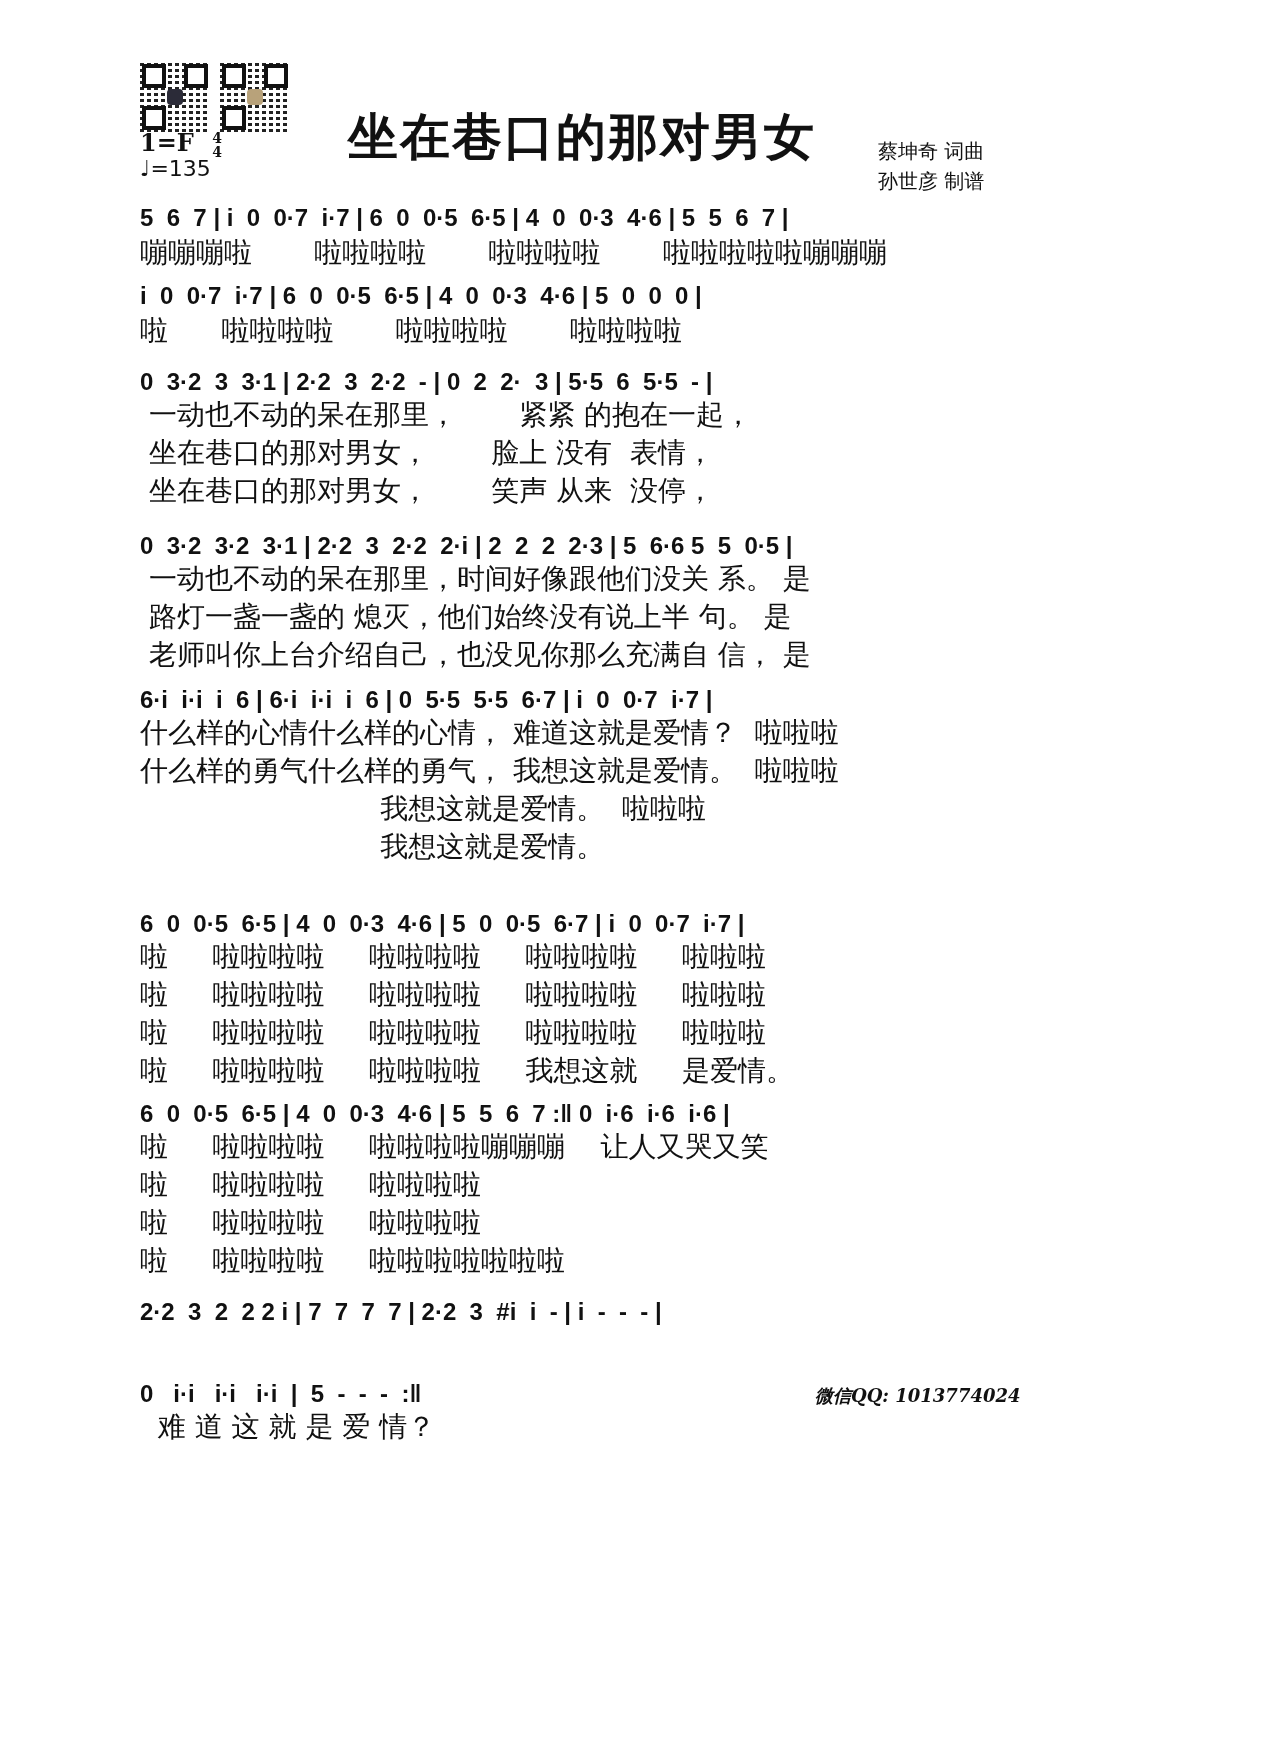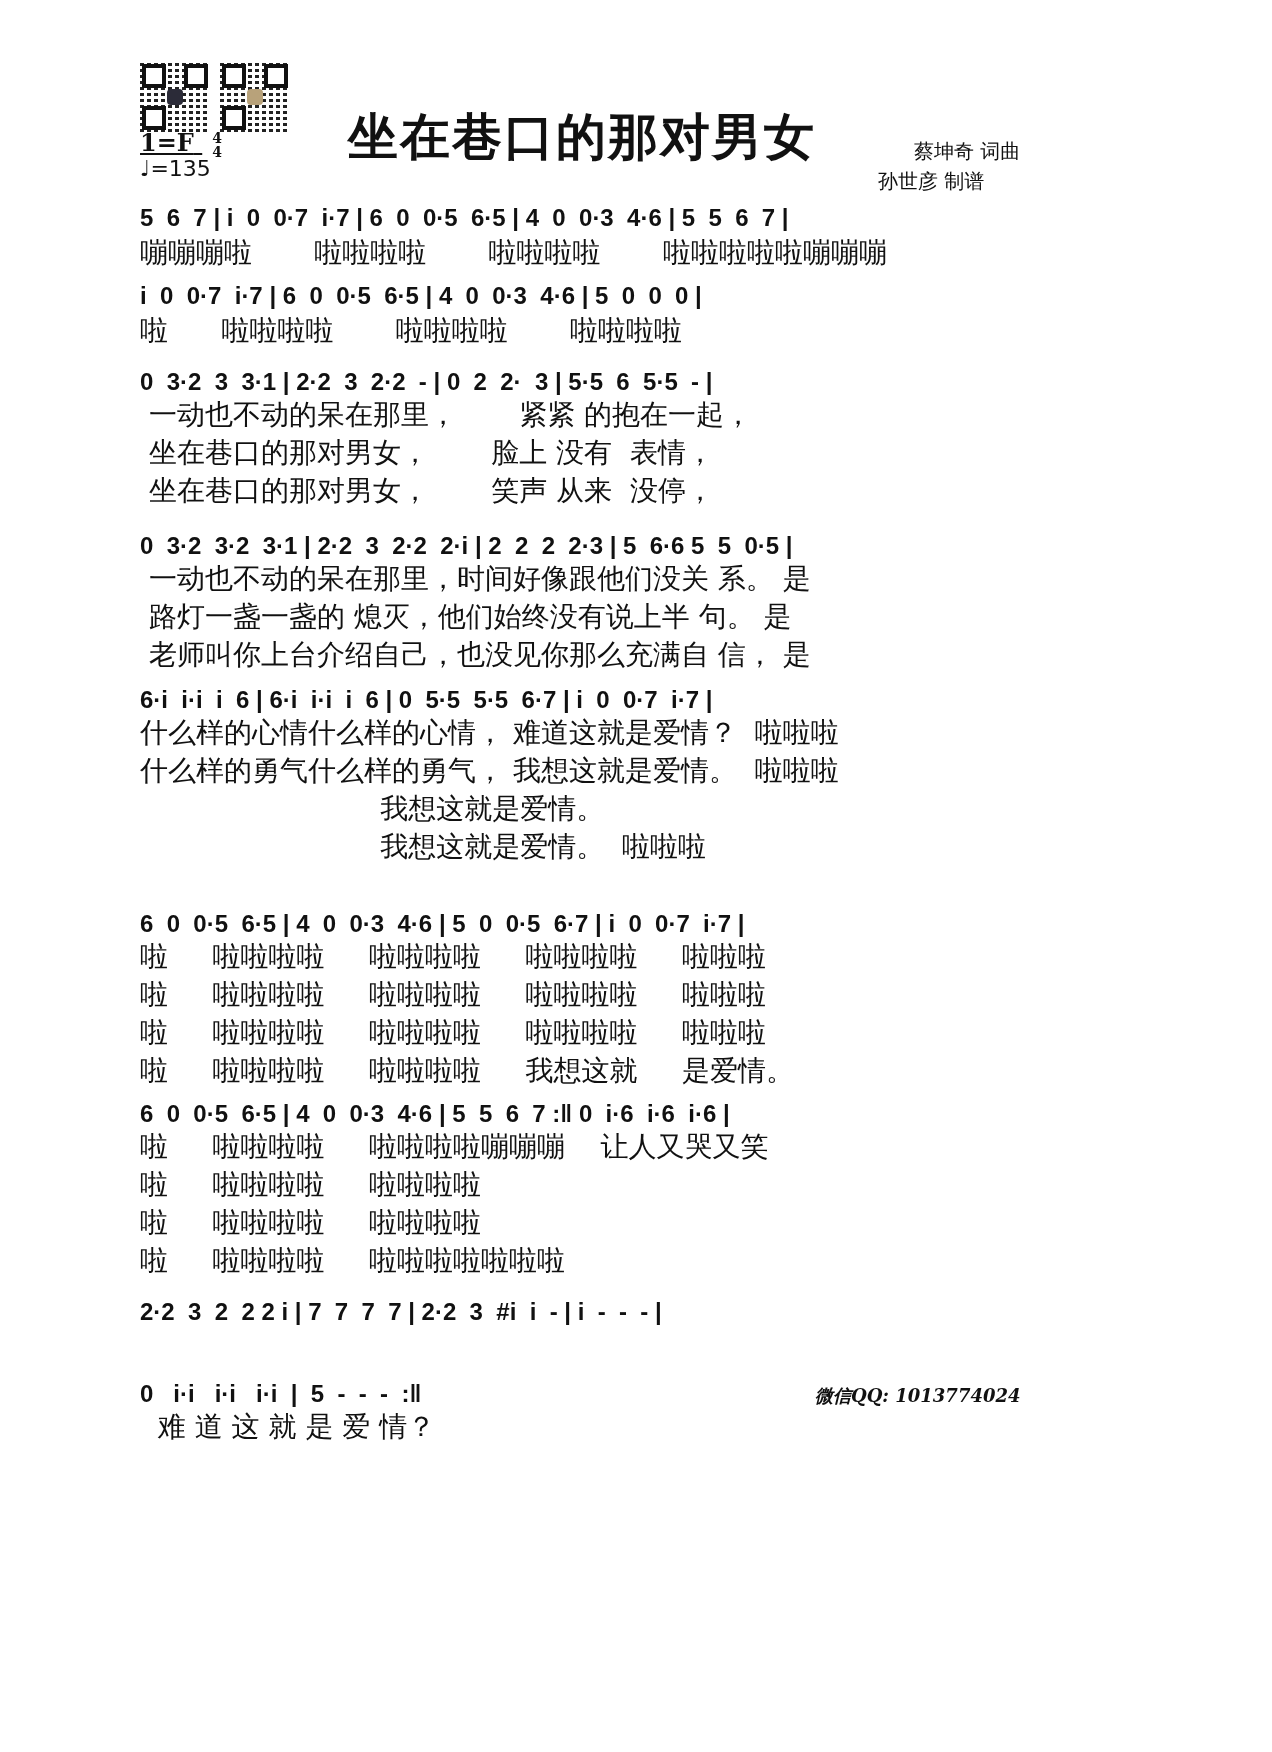--- a/index.html
+++ b/index.html
@@ -30,34 +30,34 @@
 
 <div class="qr" style="left:138px; top:60px;">
   <div class="corner"></div>
   <div class="logo" style="background:#2b2b38;"></div>
 </div>
 <div class="qr" style="left:218px; top:60px;">
   <div class="corner"></div>
   <div class="logo" style="background:#b8a27a;"></div>
 </div>
 
-<div class="abs key" style="left:140px; top:128px;text-decoration:underline;">
+<div class="abs key" style="left:140px; top:128px;">
   <span>1=F</span>
   <span class="timesig">
     <span>4</span><br>
     <span>4</span>
   </span>
 </div>
 <div class="abs tempo" style="left:140px; top:156px;">
   <span>♩</span><span>=135</span>
 </div>
 
 <div class="abs title" style="left:348px; top:104px;">坐在巷口的那对男女</div>
 
-<div class="abs meta" style="left:878px; top:138px;margin-left:36px;">蔡坤奇 词曲</div>
+<div class="abs meta" style="left:878px; top:138px;">蔡坤奇 词曲</div>
 <div class="abs meta" style="left:878px; top:168px;">孙世彦 制谱</div>
 
 <div class="row" style="top:204px;">
   <div class="notes">5  6  7 | i  0  0·7  i·7 | 6  0  0·5  6·5 | 4  0  0·3  4·6 | 5  5  6  7 |</div>
   <div class="lyric" style="margin-top:2px;">嘣嘣嘣啦       啦啦啦啦       啦啦啦啦       啦啦啦啦啦嘣嘣嘣</div>
 </div>
 
 <div class="row" style="top:282px;">
   <div class="notes">i  0  0·7  i·7 | 6  0  0·5  6·5 | 4  0  0·3  4·6 | 5  0  0  0 |</div>
   <div class="lyric" style="margin-top:2px;">啦      啦啦啦啦       啦啦啦啦       啦啦啦啦</div>
@@ -74,22 +74,22 @@
   <div class="notes">0  3·2  3·2  3·1 | 2·2  3  2·2  2·i | 2  2  2  2·3 | 5  6·6 5  5  0·5 |</div>
   <div class="lyric"> 一动也不动的呆在那里，时间好像跟他们没关 系。 是</div>
   <div class="lyric"> 路灯一盏一盏的 熄灭，他们始终没有说上半 句。 是</div>
   <div class="lyric"> 老师叫你上台介绍自己，也没见你那么充满自 信， 是</div>
 </div>
 
 <div class="row" style="top:686px;">
   <div class="notes">6·i  i·i  i  6 | 6·i  i·i  i  6 | 0  5·5  5·5  6·7 | i  0  0·7  i·7 |</div>
   <div class="lyric">什么样的心情什么样的心情， 难道这就是爱情？  啦啦啦</div>
   <div class="lyric">什么样的勇气什么样的勇气， 我想这就是爱情。  啦啦啦</div>
+  <div class="lyric">                           我想这就是爱情。  啦啦啦</div>
   <div class="lyric">                           我想这就是爱情。</div>
-  <div class="lyric">                           我想这就是爱情。  啦啦啦</div>
 </div>
 
 <div class="row" style="top:910px;">
   <div class="notes">6  0  0·5  6·5 | 4  0  0·3  4·6 | 5  0  0·5  6·7 | i  0  0·7  i·7 |</div>
   <div class="lyric">啦     啦啦啦啦     啦啦啦啦     啦啦啦啦     啦啦啦</div>
   <div class="lyric">啦     啦啦啦啦     啦啦啦啦     啦啦啦啦     啦啦啦</div>
   <div class="lyric">啦     啦啦啦啦     啦啦啦啦     啦啦啦啦     啦啦啦</div>
   <div class="lyric">啦     啦啦啦啦     啦啦啦啦     我想这就     是爱情。</div>
 </div>
 

